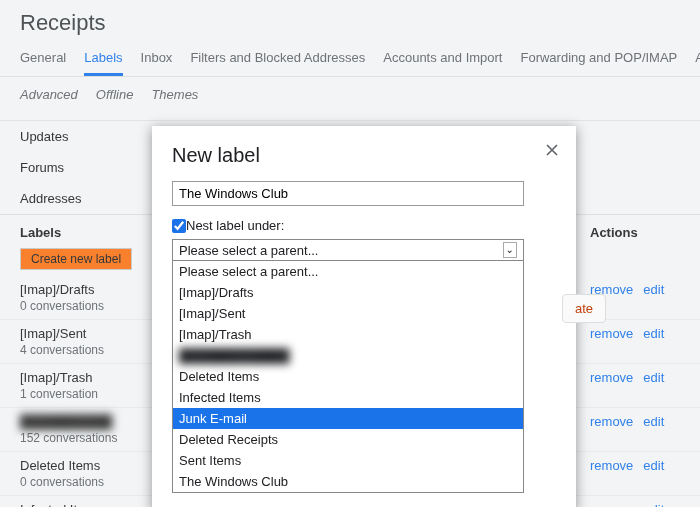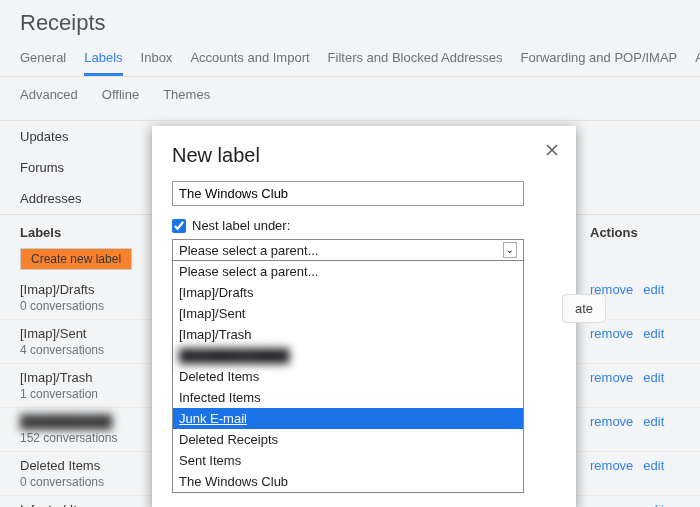--- a/index.html
+++ b/index.html
@@ -1,21 +1,21 @@
 <!DOCTYPE html>
 <html><head>
 <meta charset="utf-8">
 <style>
   * { box-sizing: border-box; margin: 0; padding: 0; font-family: Arial, Helvetica, sans-serif; }
   body { width: 700px; height: 507px; background: #f1f3f4; color: #202124; font-size: 13px; overflow: hidden; position: relative; }
   .page-title { font-size: 22px; color: #3c4043; padding: 10px 20px 8px 20px; font-weight: 400; }
   .tabs { display: flex; gap: 18px; padding: 6px 20px 0 20px; border-bottom: 1px solid #ddd; font-size: 13px; color: #5f6368; text-align: right; }
   .tab { padding-bottom: 8px; cursor: pointer; white-space: nowrap; }
   .tab.active { color: #1a73e8; border-bottom: 3px solid #1a73e8; font-weight: 500; }
-  .subtabs { display: flex; gap: 24px; padding: 10px 20px 10px 20px; border-bottom: 1px solid #e0e0e0; font-size: 13px; color: #5f6368; }
+  .subtabs { display: flex; gap: 18px; padding: 10px 20px 10px 20px; border-bottom: 1px solid #e0e0e0; font-size: 13px; color: #5f6368; font-style: italic; }
   .row { display: flex; align-items: center; padding: 8px 20px; font-size: 13px; }
   .row .l1 { width: 240px; color: #202124; }
   .row .showhide { display: flex; gap: 10px; width: 200px; }
   .row .showhide .show { color: #222; font-weight: 600; }
   .row .showhide .link { color: #1a73e8; cursor: pointer; }
   .row .showhide2 { display: flex; gap: 10px; margin-left: 6px; }
   .row .showhide2 .link { color: #1a73e8; cursor: pointer; }
   .row .showhide2 .hideb { color: #222; font-weight: 600; }
   .section-head { display: flex; padding: 10px 20px 6px 20px; font-weight: 700; font-size: 13px; color: #222; border-top: 1px solid #ddd; }
   .section-head .lab { flex: 1; }
@@ -29,44 +29,44 @@
   .label-row .meta .cnt { color: #5f6368; font-size: 12px; margin-top: 2px; }
   .label-row .acts { display: flex; gap: 10px; width: 90px; font-size: 13px; text-align: right; }
   .label-row .acts span { color: #1a73e8; cursor: pointer; }
   .overlay { position: absolute; inset: 0; background: rgba(255,255,255,0.1); }
   .dialog { position: absolute; left: 152px; top: 126px; width: 424px; background: #fff; box-shadow: 0 2px 12px rgba(0,0,0,0.4); padding: 18px 20px 18px 20px; }
   .dialog .dlg-title { font-size: 20px; font-weight: 400; color: #202124; margin-bottom: 14px; }
   .dialog .close { position: absolute; right: 14px; top: 14px; cursor: pointer; color: #5f6368; }
   .dialog .close svg { width: 20px; height: 20px; }
   .dialog .field-label { font-size: 13px; color: #5f6368; margin-bottom: 6px; }
   .dialog input[type=text] { width: 352px; padding: 4px 6px; font-size: 13px; border: 1px solid #999; margin-bottom: 12px; }
-  .dialog .nest-row { display: flex; align-items: center; gap: 6px; font-size: 13px; color: #202124; margin-bottom: 6px; }
+  .dialog .nest-row { display: flex; align-items: center; font-size: 13px; color: #202124; margin-bottom: 6px; }
   .dialog .nest-row input[type=checkbox] { accent-color: #1a73e8; width: 14px; height: 14px; }
   .combo { position: relative; width: 352px; }
   .combo-display { border: 1px solid #888; padding: 2px 6px; font-size: 13px; display: flex; justify-content: space-between; align-items: center; cursor: pointer; }
   .combo-display .caret-box { border: 1px solid #aaa; padding: 0 2px; font-size: 10px; line-height: 14px; }
   .combo-list { border: 1px solid #888; border-top: none; background: #fff; font-size: 13px; }
   .combo-list .opt { padding: 3px 6px; cursor: pointer; white-space: nowrap; }
   .combo-list .opt.blur { filter: blur(4px); user-select: none; }
-  .combo-list .opt.sel { background: #1a73e8; color: #fff; text-decoration: underline; }
-  .ghost-btn { position: absolute; right: -30px; top: 168px; border: 1px solid #ddd; background: #fafafa; color: #404040; padding: 6px 12px; border-radius: 4px; font-size: 13px; }
+  .combo-list .opt.sel { background: #1a73e8; color: #fff; }
+  .ghost-btn { position: absolute; right: -30px; top: 168px; border: 1px solid #ddd; background: #fafafa; color: #c2410c; padding: 6px 12px; border-radius: 4px; font-size: 13px; }
 </style>
 </head>
 <body>
 
 
 
 <div class="page-title">Receipts</div>
 
 <div class="tabs">
   <div class="tab">General</div>
   <div class="tab active">Labels</div>
   <div class="tab">Inbox</div>
+  <div class="tab">Filters and Blocked Addresses</div>
   <div class="tab">Accounts and Import</div>
-  <div class="tab">Filters and Blocked Addresses</div>
   <div class="tab">Forwarding and POP/IMAP</div>
   <div class="tab">Add-on</div>
 </div>
 
 <div class="subtabs">
   <div class="tab">Advanced</div>
   <div class="tab">Offline</div>
   <div class="tab">Themes</div>
 </div>
 

